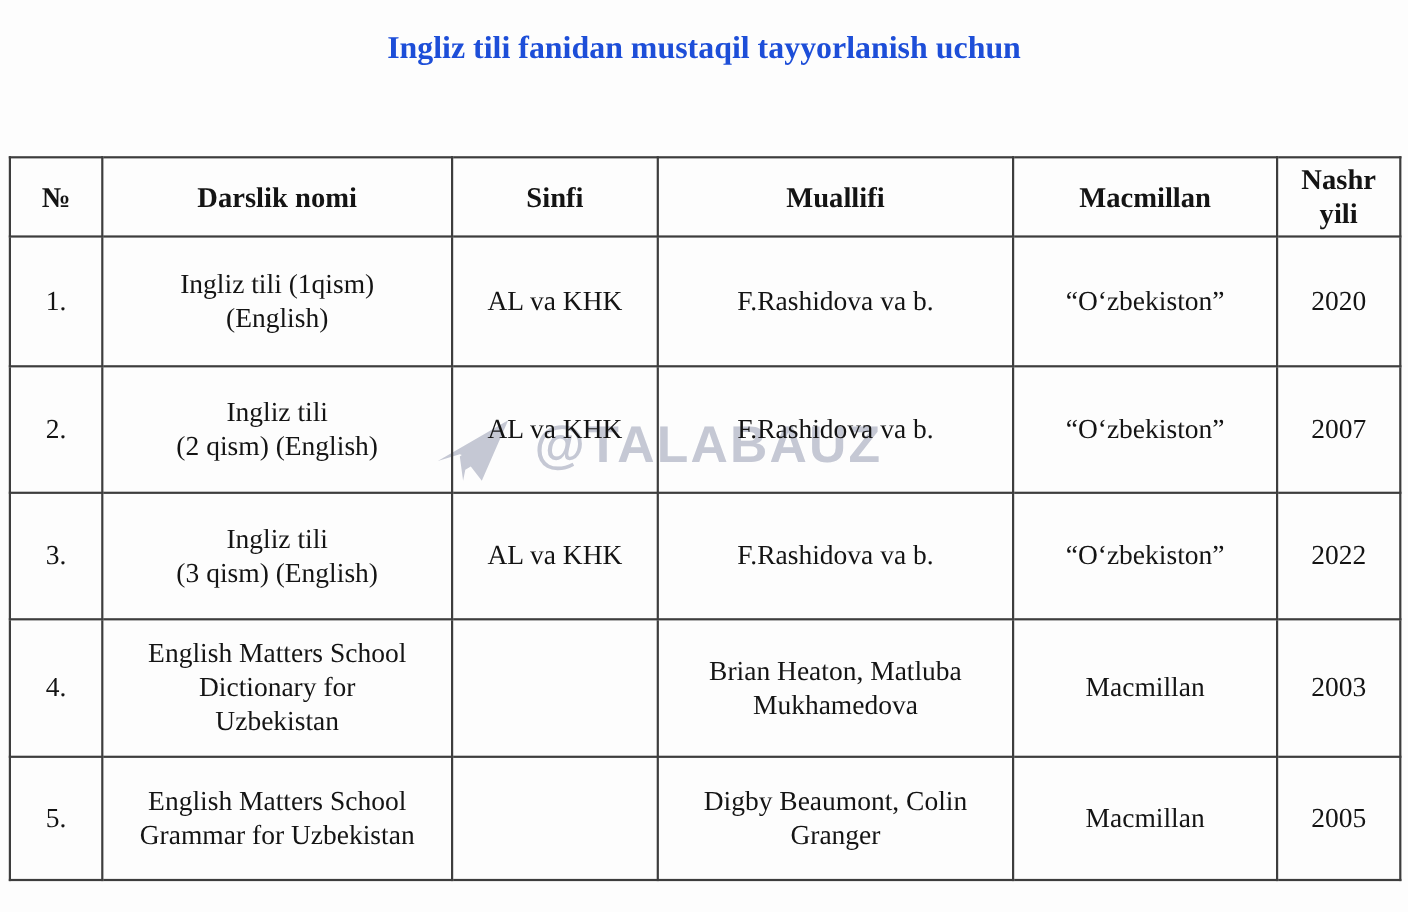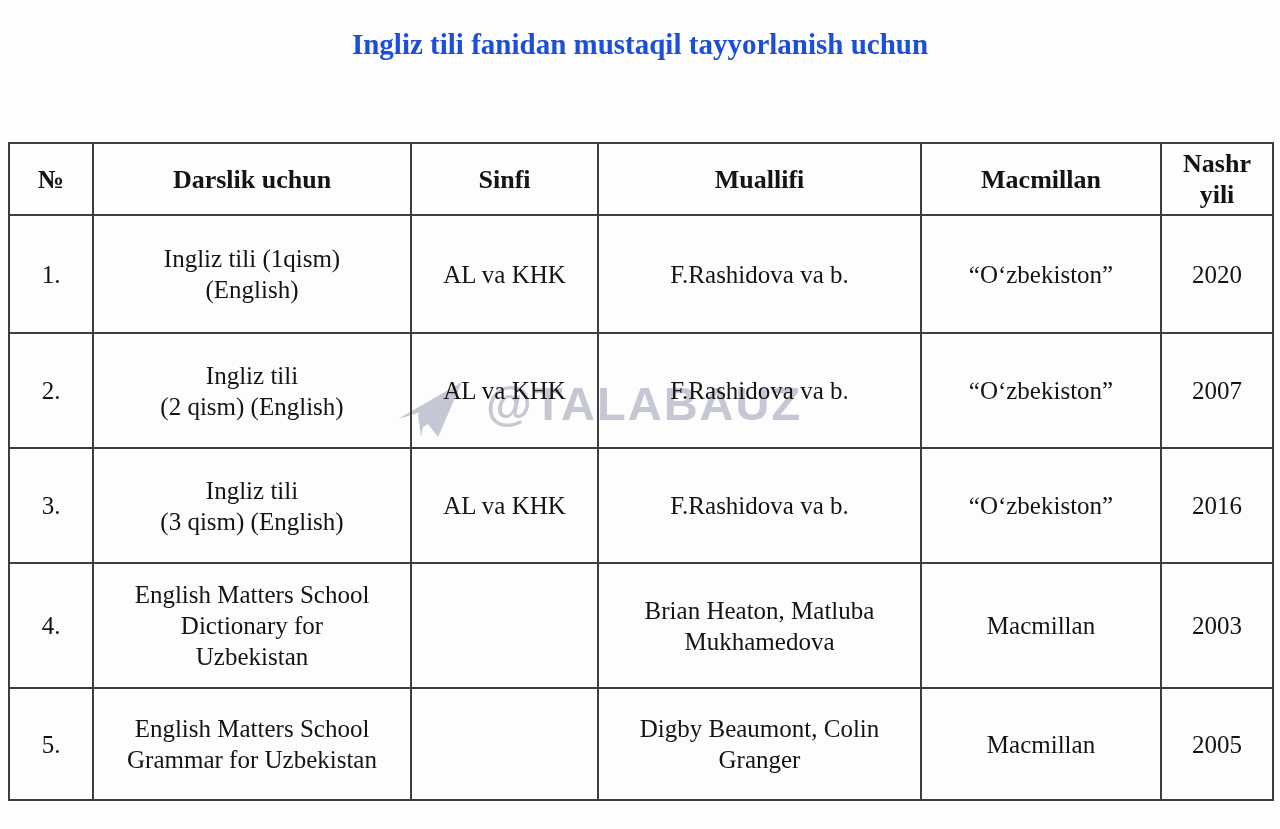--- a/index.html
+++ b/index.html
@@ -108,21 +108,21 @@
       <col class="c-num">
         <col class="c-name">
         <col class="c-grade">
       <col class="c-author">
         <col class="c-publisher">
         <col class="c-year">
     </colgroup>
     <thead>
       <tr>
         <th>№</th>
-        <th>Darslik uchun</th>
+        <th>Darslik nomi</th>
         <th>Sinfi</th>
         <th>Muallifi</th>
         <th>Macmillan</th>
         <th>Nashr yili</th>
       </tr>
     </thead>
     <tbody>
       <tr class="r0">
         <td>1.</td>
         <td>Ingliz tili (1qism)
@@ -141,21 +141,21 @@
         <td>“O‘zbekiston”</td>
         <td>2007</td>
       </tr>
       <tr class="r2">
         <td>3.</td>
         <td>Ingliz tili
 (3 qism) (English)</td>
         <td>AL va KHK</td>
         <td>F.Rashidova va b.</td>
         <td>“O‘zbekiston”</td>
-        <td>2016</td>
+        <td>2022</td>
       </tr>
       <tr class="r3">
         <td>4.</td>
         <td>English Matters School
 Dictionary for
 Uzbekistan</td>
         <td></td>
         <td>Brian Heaton, Matluba
 Mukhamedova</td>
         <td>Macmillan</td>

